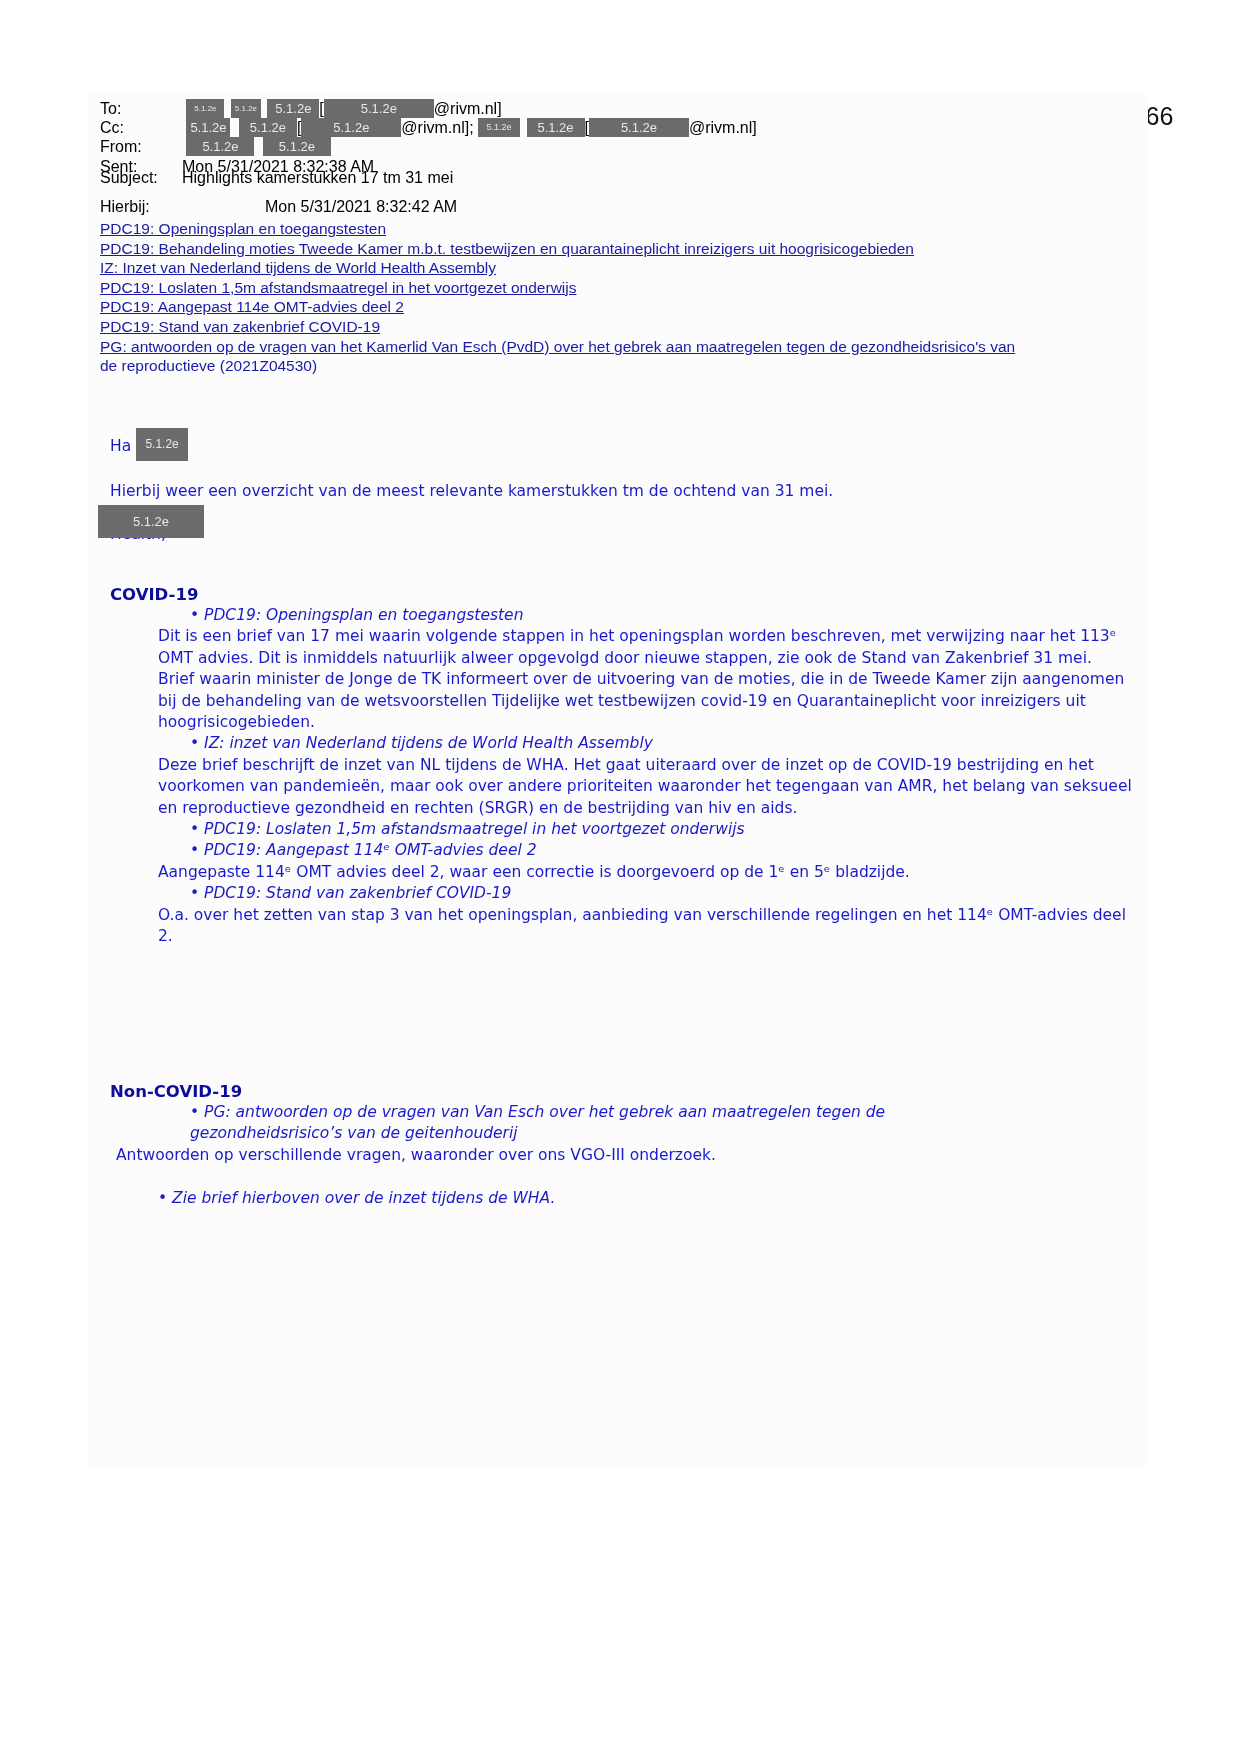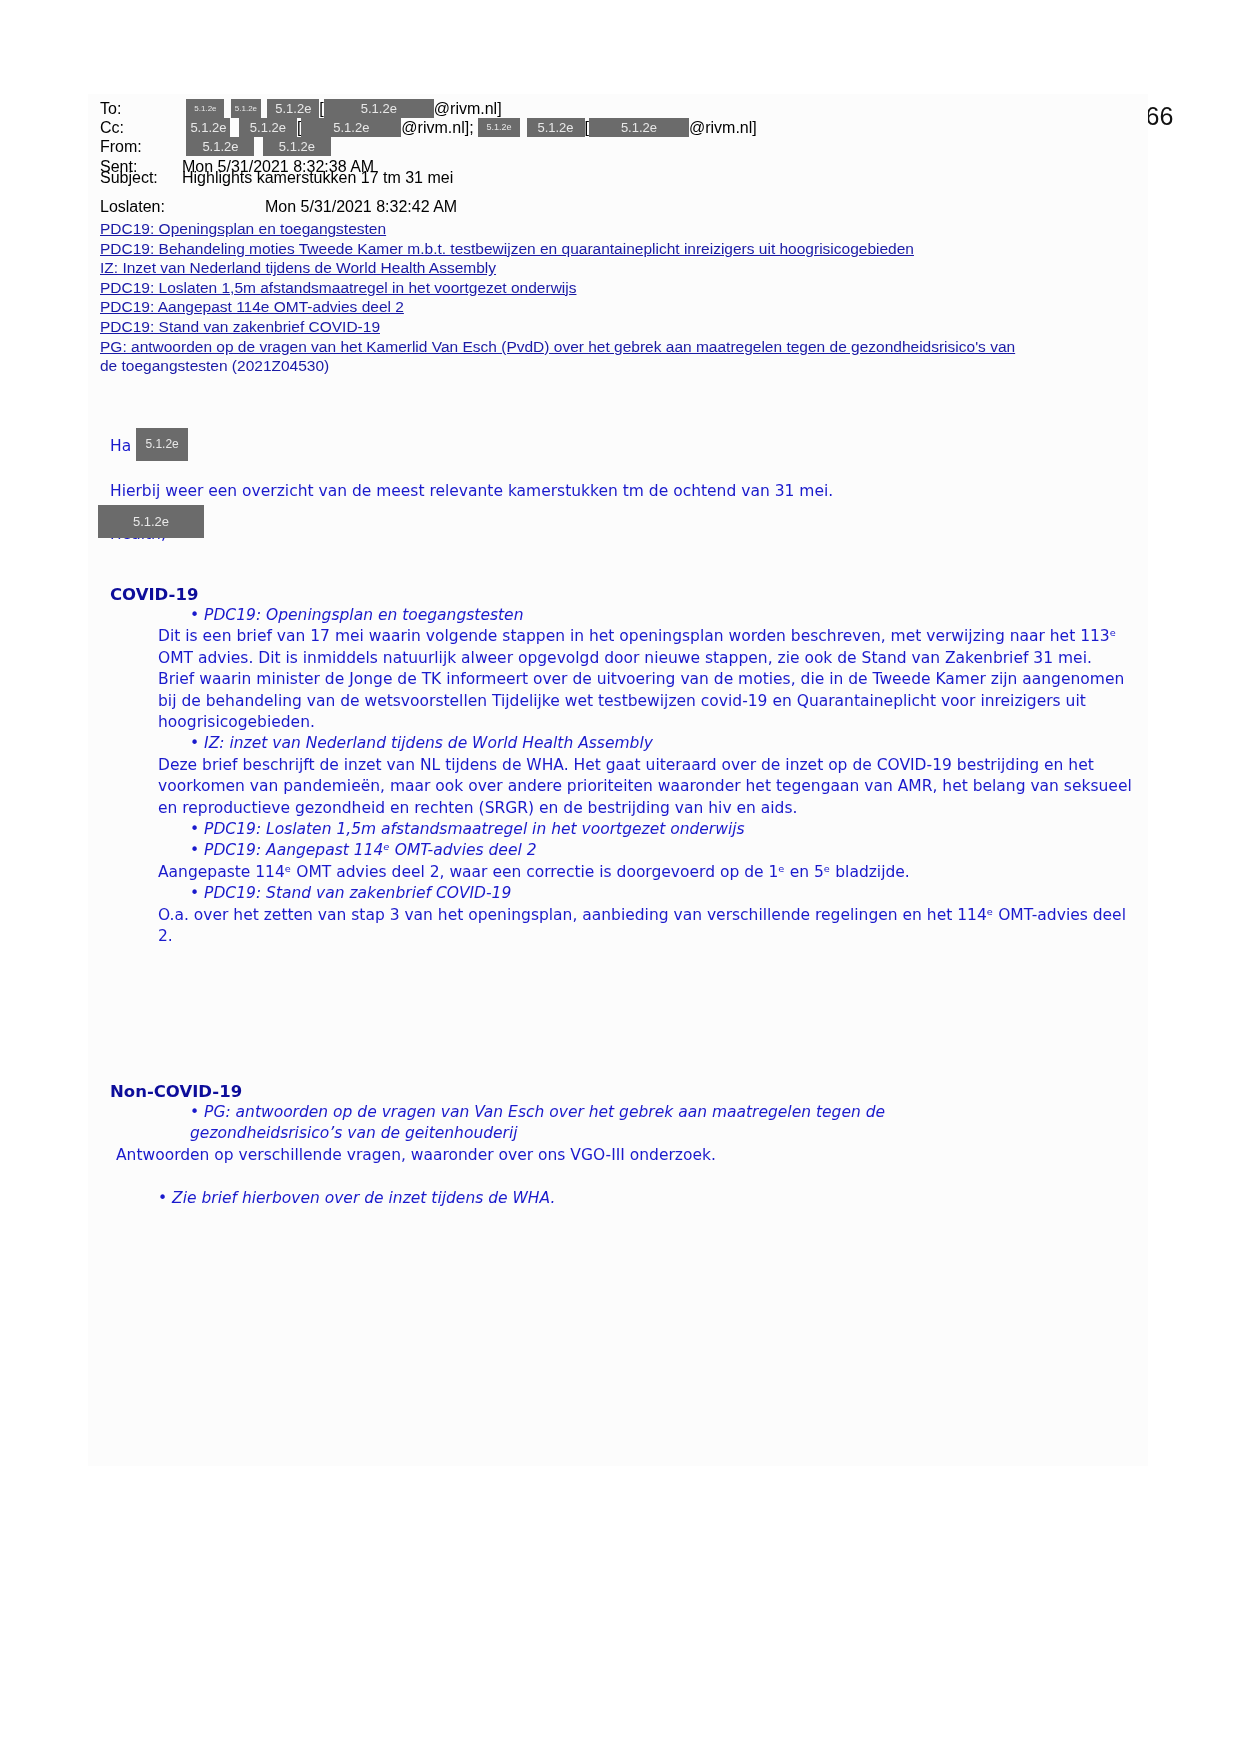--- a/index.html
+++ b/index.html
@@ -43,32 +43,32 @@
   <span class="red" style="width:68px">5.1.2e</span>
   <span class="red" style="width:68px;margin-left:4px">5.1.2e</span>
 </div>
 <div class="hdr" style="top:157px;">
   <span class="lbl" style="width:82px">Sent:</span><span>Mon 5/31/2021 8:32:38 AM</span>
 </div>
 <div class="hdr" style="top:168px;">
   <span class="lbl" style="width:82px">Subject:</span><span>Highlights kamerstukken 17 tm 31 mei</span>
 </div>
 <div class="hdr" style="top:197px;">
-  <span class="lbl" style="width:165px">Loslaten:</span><span>Mon 5/31/2021 8:32:42 AM</span>
+  <span class="lbl" style="width:165px">Hierbij:</span><span>Mon 5/31/2021 8:32:42 AM</span>
 </div>
 
 <div class="links">
   <a>PDC19: Openingsplan en toegangstesten</a>
   <a>PDC19: Behandeling moties Tweede Kamer m.b.t. testbewijzen en quarantaineplicht inreizigers uit hoogrisicogebieden</a>
   <a>IZ: Inzet van Nederland tijdens de World Health Assembly</a>
   <a>PDC19: Loslaten 1,5m afstandsmaatregel in het voortgezet onderwijs</a>
   <a>PDC19: Aangepast 114e OMT-advies deel 2</a>
   <a>PDC19: Stand van zakenbrief COVID-19</a>
   <a>PG: antwoorden op de vragen van het Kamerlid Van Esch (PvdD) over het gebrek aan maatregelen tegen de gezondheidsrisico's van </a>
-  <span class="tail">de toegangstesten (2021Z04530)</span>
+  <span class="tail">de reproductieve (2021Z04530)</span>
 </div>
 
 <div class="body" style="left:110px; top:398px;">
   <span>Ha</span>
   <span class="red big" style="width:52px; font-size:12px; position:relative; top:-8px;">5.1.2e</span>
 </div>
 <div class="body" style="left:110px; top:443px;">Hierbij weer een overzicht van de meest relevante kamerstukken tm de ochtend van 31 mei.</div>
 <div class="body" style="left:110px; top:486px;">Health,</div>
 <div style="position:absolute; left:98px; top:505px;">
   <span class="red big" style="width:106px;">5.1.2e</span>

